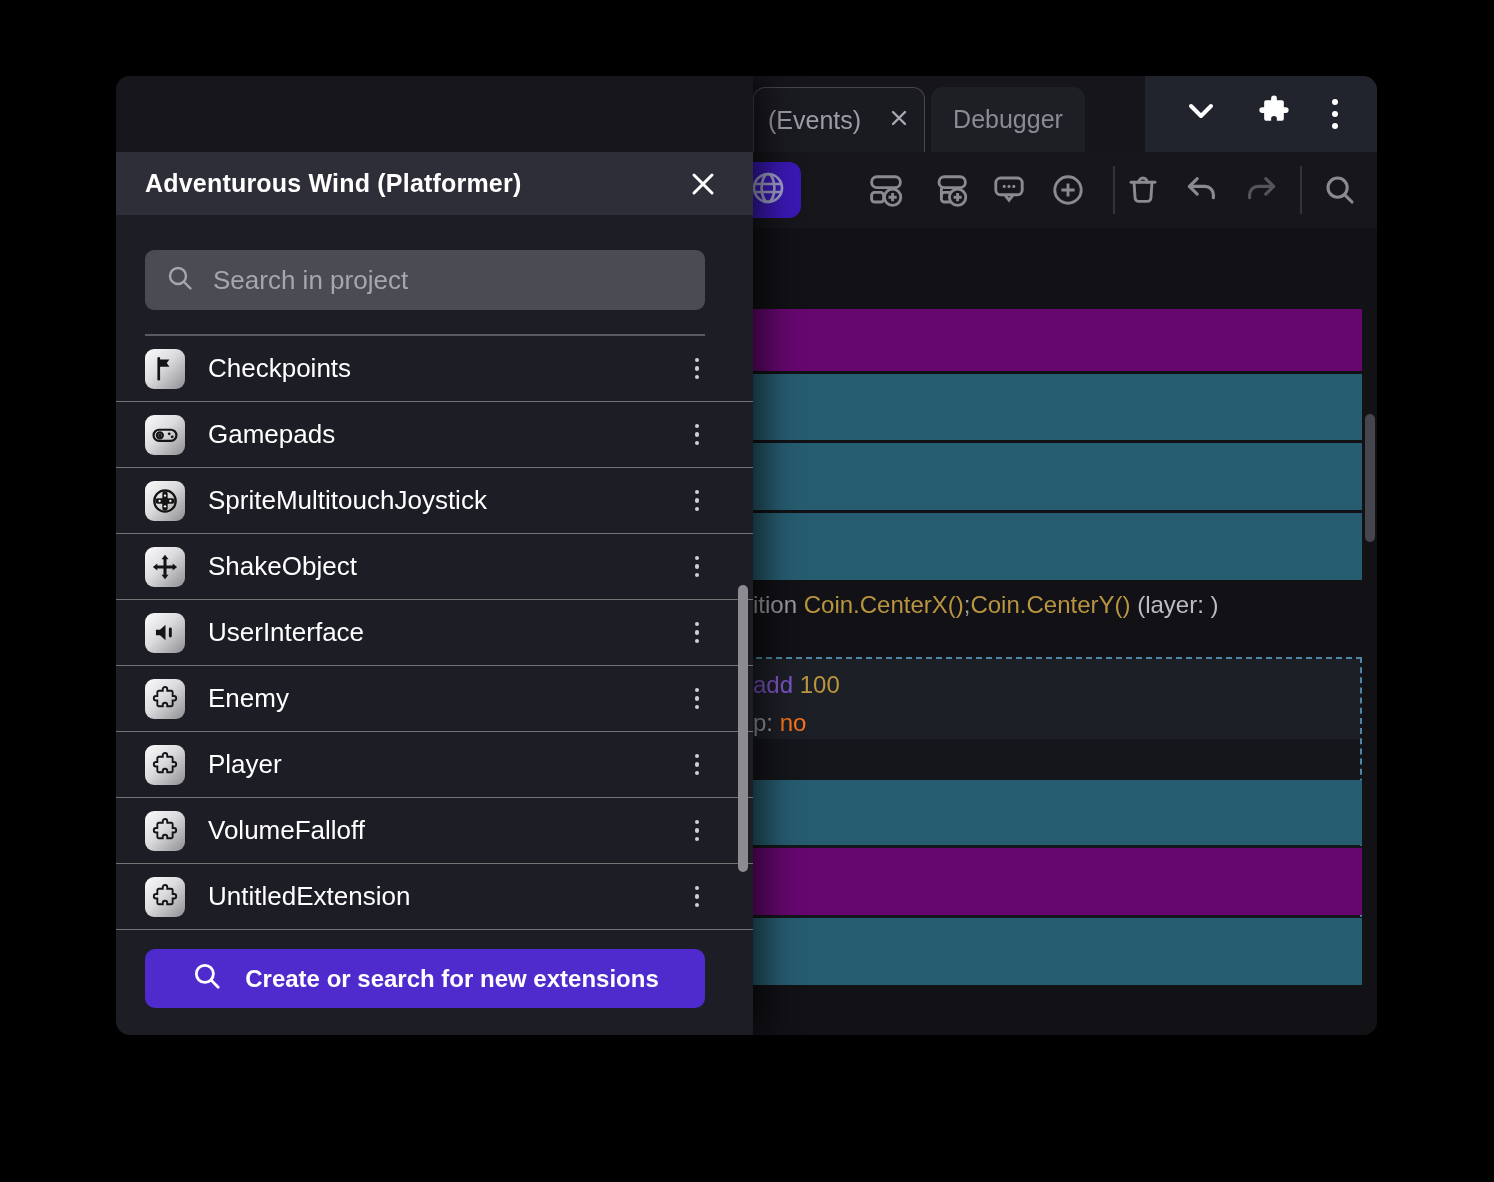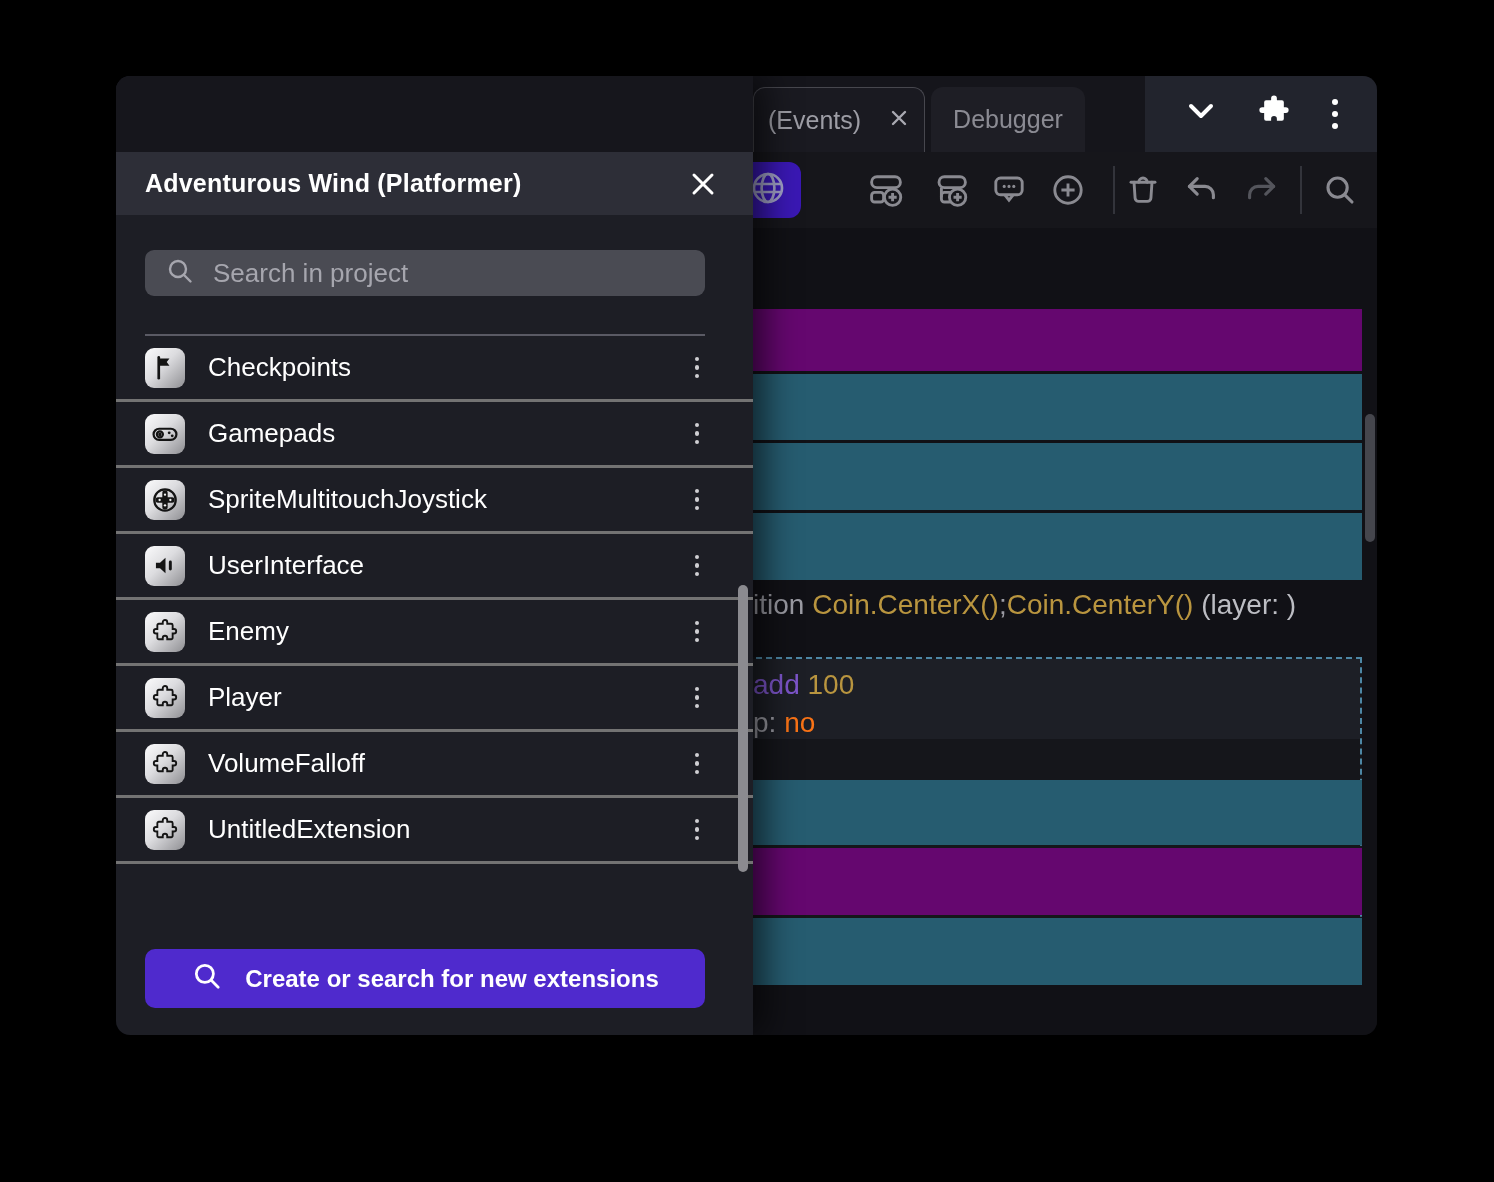--- a/index.html
+++ b/index.html
@@ -36,44 +36,44 @@
   
   .events-sheet { position:absolute; left:0; top:152px; width:100%; height:807px;
                   background:#111116; }
   .event-row { position:absolute; left:0; width:1246px; }
   .event-row::before { content:""; position:absolute; inset:0;
         background:linear-gradient(90deg, rgba(5,10,16,.45) 0%, rgba(0,0,0,0) 14%); }
   .selection { position:absolute; left:0; top:429px; width:1246px; height:270px;
                border:2px dashed #4d87a5; background:#15161b; }
   .selection .cond-strip { position:absolute; left:0; top:0; width:100%; height:80px;
                background:#1d1f26; }
-  .code-line { position:absolute; font-size:28px; line-height:30px; white-space:pre; }
+  .code-line { position:absolute; font-size:24px; line-height:30px; white-space:pre; }
   .ev-scrollbar { position:absolute; left:1249px; top:186px; width:10px; height:128px;
                background:#45464d; border-radius:5px; }
 
   
   .drawer { position:absolute; left:0; top:0; width:637px; height:959px; background:#1d1e25;
             border-radius:14px 0 0 14px; box-shadow:12px 0 34px rgba(0,0,0,.6); z-index:5; }
   .drawer-top { position:absolute; left:0; top:0; width:100%; height:76px; background:#16161c;
                 border-radius:14px 0 0 0; }
   .traffic { position:absolute; top:103px; width:22px; height:22px; border-radius:50%; }
   .drawer-header { position:absolute; left:0; top:76px; width:100%; height:63px; background:#2d2e37;
                    display:flex; align-items:center; }
   .drawer-title { margin-left:29px; color:#fff; font-size:25px; font-weight:bold; letter-spacing:.2px; }
   .close-x { position:absolute; right:34px; top:16px; width:32px; height:32px; display:flex;
              align-items:center; justify-content:center; cursor:pointer; }
-  .searchbox { position:absolute; left:29px; top:174px; width:560px; height:46px; background:#4a4b53;
+  .searchbox { position:absolute; left:29px; top:174px; width:560px; height:60px; background:#4a4b53;
                border-radius:9px; display:flex; align-items:center; padding:0 20px; gap:18px; }
   .searchbox input { flex:1; background:transparent; border:none; outline:none;
                font-size:26px; color:#dcdce2; font-family:"Liberation Sans",sans-serif; }
   .searchbox input::placeholder { color:#a6a6ae; }
   .list-divider { position:absolute; left:29px; top:258px; width:560px; height:2px; background:#5a5a64; }
   .plist { position:absolute; left:0; top:260px; width:100%; }
   .prow { height:66px; display:flex; align-items:center; padding:0 48px 0 29px;
-          border-bottom:3px solid #737373; }
+          border-bottom:1px solid #737373; }
   .item-ic { width:40px; height:40px; border-radius:9px; flex:0 0 40px;
              background:linear-gradient(135deg,#fbfbfc 0%,#dcdcdf 45%,#8f8f93 100%);
              display:flex; align-items:center; justify-content:center; }
   .prow .lbl { margin-left:23px; color:#fff; font-size:26px; font-weight:500; flex:1;
                white-space:nowrap; }
   .kebab { display:flex; flex-direction:column; gap:4px; padding:6px; cursor:pointer; }
   .kebab i { width:4.5px; height:4.5px; border-radius:50%; background:#cfcfd3; }
   .cta { position:absolute; left:29px; top:873px; width:560px; height:59px; border:none;
          border-radius:10px; background:#4f2acd; color:#fff; font-size:24px; font-weight:bold;
          font-family:"Liberation Sans",sans-serif; display:flex; align-items:center;
@@ -278,20 +278,34 @@
             </svg>
         </span>
         <span class="lbl">SpriteMultitouchJoystick</span>
         <span class="kebab">
             <i></i>
             <i></i>
             <i></i>
           </span>
       </div>
 
+      <div class="prow">
+        <span class="item-ic">
+          <svg width="28" height="28" viewBox="0 0 24 24" fill="#141414" stroke="#141414">
+            <path d="M12 5v14M5 12h14" stroke-width="2.6" stroke-linecap="round"></path>
+            <path d="M12 1.6l3 3.8H9zM12 22.4l3-3.8H9zM1.6 12l3.8-3v6zM22.4 12l-3.8-3v6z" stroke="none"></path>
+            </svg>
+        </span>
+        <span class="lbl">ShakeObject</span>
+        <span class="kebab">
+            <i></i>
+            <i></i>
+            <i></i>
+          </span>
+      </div>
 
       <div class="prow">
         <span class="item-ic">
           <svg width="27" height="27" viewBox="0 0 24 24" fill="#141414">
             <path d="M3.5 9.5v5h3.6l4.9 4.3V5.2L7.1 9.5z"></path>
               <rect x="15" y="7.5" width="2.6" height="9" rx="1.3"></rect>
             </svg>
         </span>
         <span class="lbl">UserInterface</span>
         <span class="kebab">

